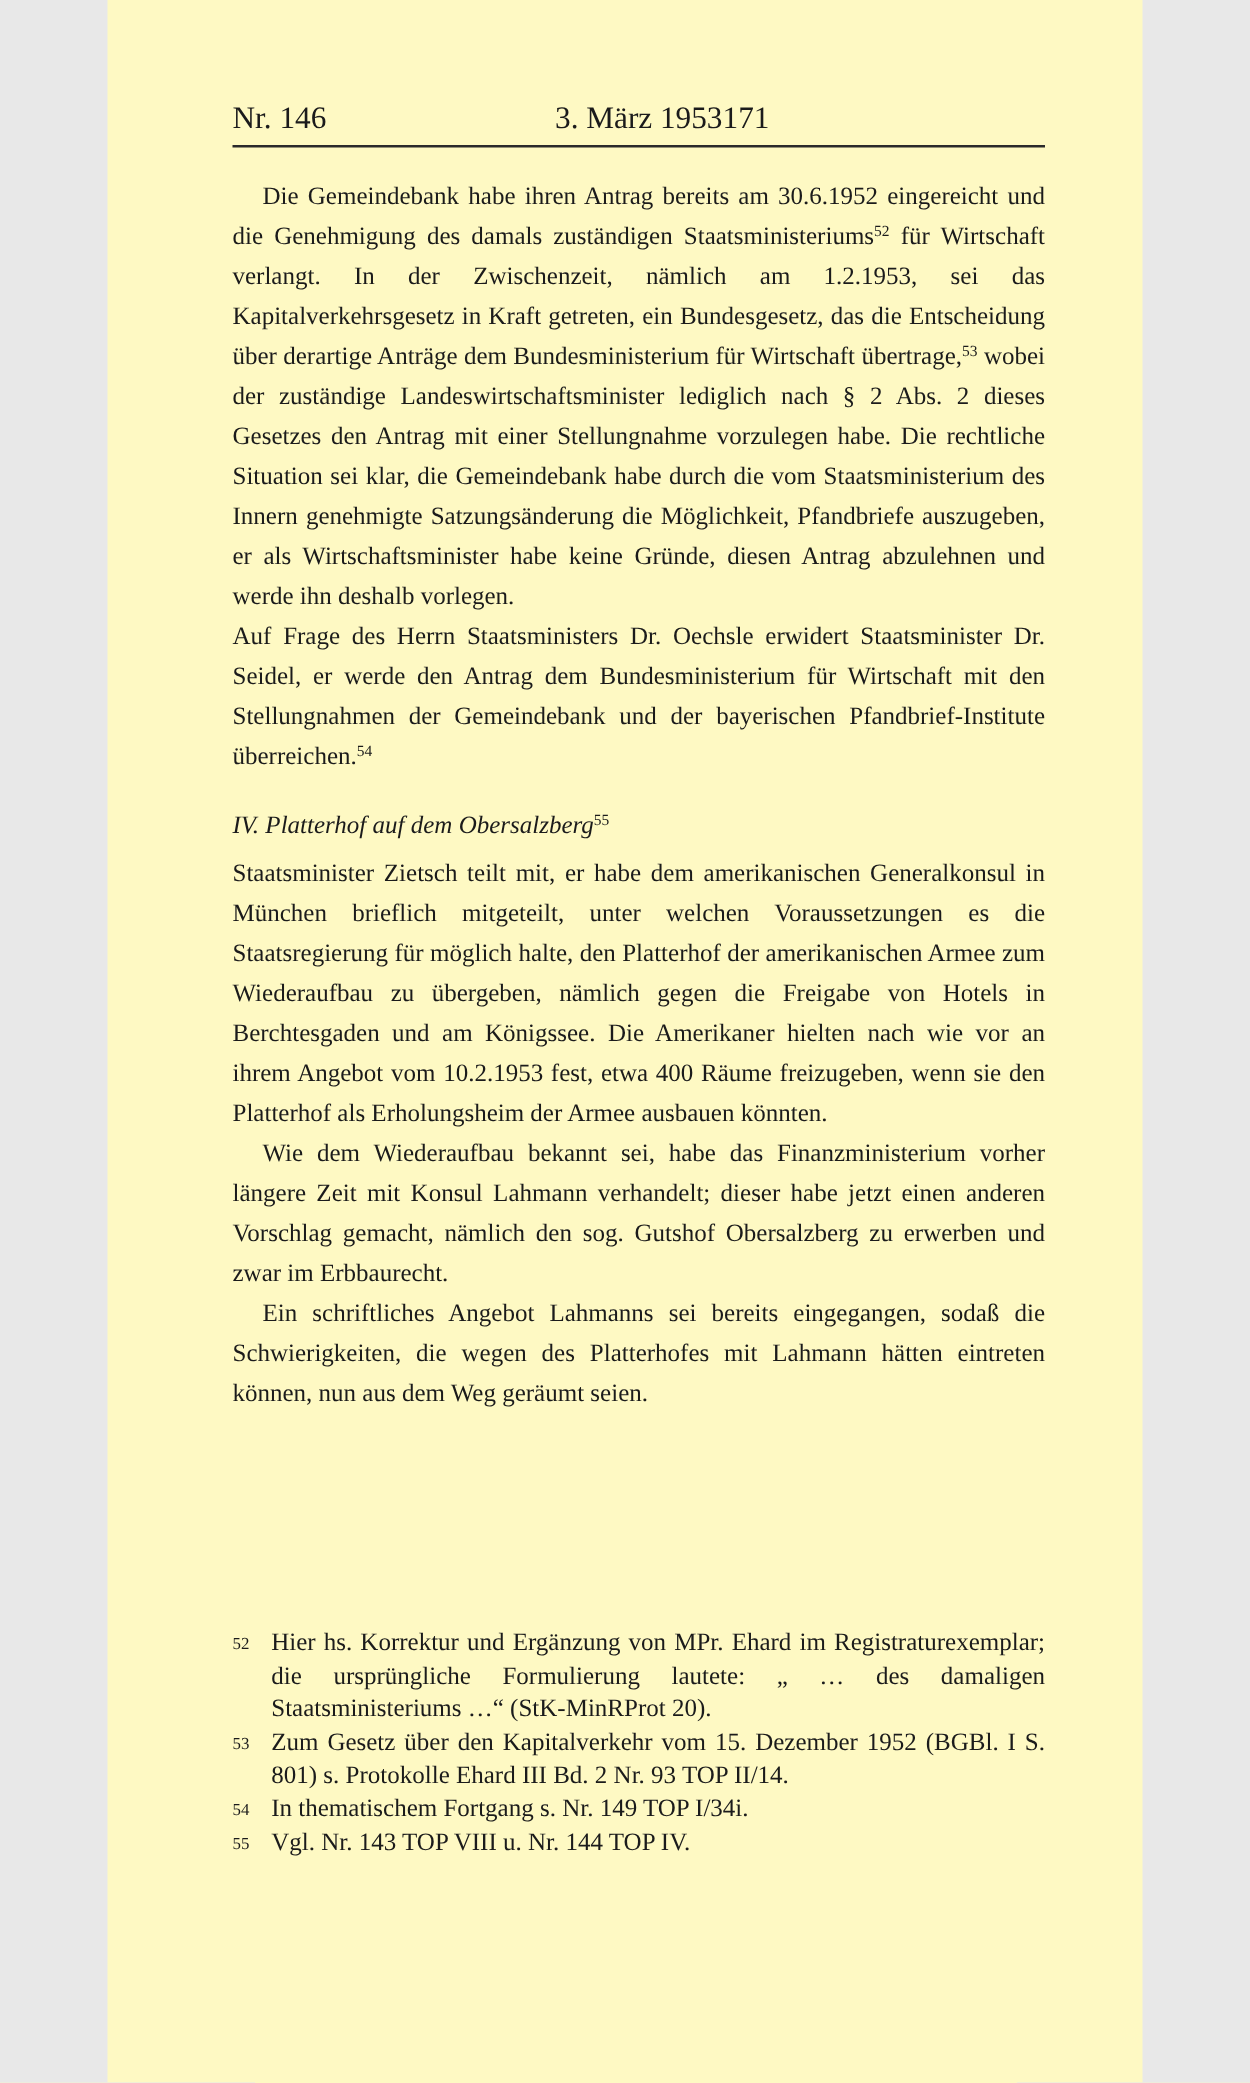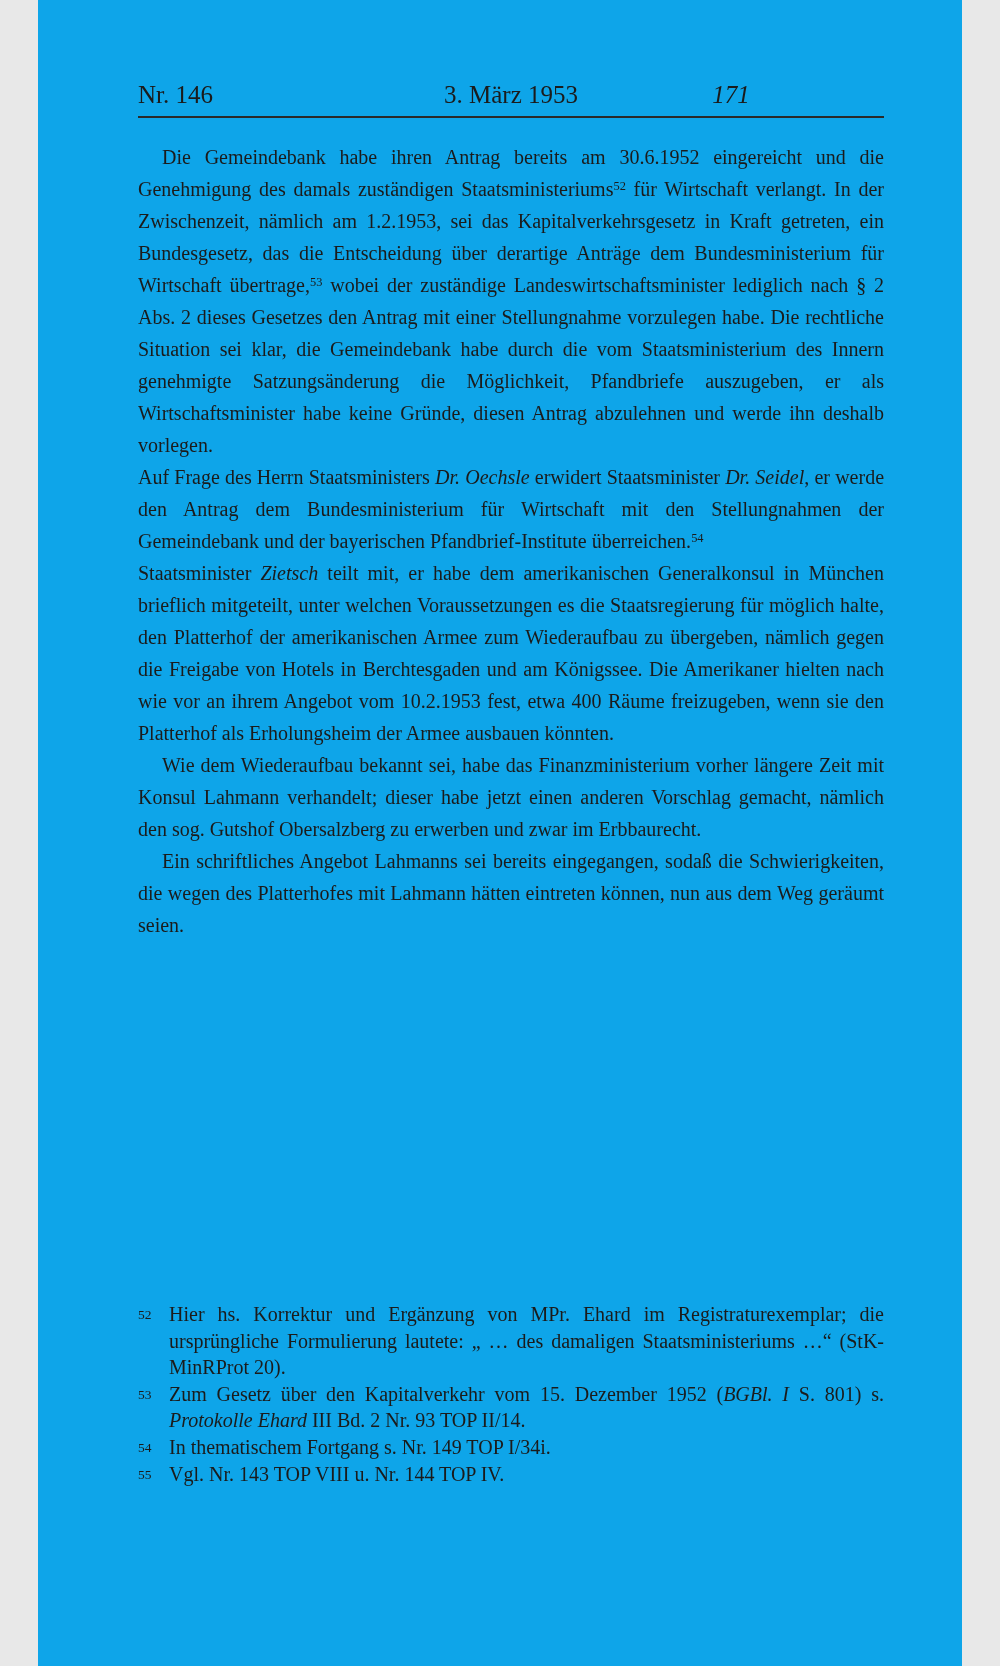--- a/index.html
+++ b/index.html
@@ -1,32 +1,32 @@
 <!DOCTYPE html>
 <html lang="de"><head>
 <meta charset="utf-8">
 <style>
   html,body{margin:0;padding:0;background:#e8e8e8;}
   .page{
     position:relative;
-    width:924px;height:1666px;
+    width:828px;height:1666px;
     margin:0 auto;
-    background:#0ea5e9;
+    background:#fef9c3;
     font-family:"Liberation Serif","DejaVu Serif",serif;
     color:#1b1b1b;
     overflow:hidden;
   }
   .header{
     position:absolute;top:80px;left:100px;right:78px;
     display:grid;grid-template-columns:1fr auto 1fr;
     font-size:25px;line-height:30px;
   }
   .header .h-left{text-align:left;}
   .header .h-center{text-align:right;}
-  .header .h-right{text-align:center;font-style:italic;}
+  .header .h-right{text-align:left;}
   .rule{
     position:absolute;top:116px;left:100px;right:78px;
     border-top:2px solid #2a2a2a;height:0;
   }
   .body-block{
     position:absolute;top:141px;left:100px;right:78px;
     font-size:20px;line-height:32px;
     text-align:justify;
   }
   .body-block p{margin:0;}
@@ -36,21 +36,21 @@
     text-align:left;
     margin:23px 0 7px 0;
   }
   sup{
     font-size:62%;
     line-height:0;
     vertical-align:baseline;
     position:relative;top:-0.45em;
     font-style:normal;
   }
-  .i{font-style:italic;}
+  .i{}
   .footnotes{
     position:absolute;top:1301px;left:100px;right:78px;
     font-size:20px;line-height:26.5px;
   }
   .fn{display:flex;}
   .fn-num{
     flex:0 0 31px;
     font-size:13.5px;
     padding-top:1px;
   }
@@ -65,20 +65,21 @@
     <span class="h-left">Nr. 146</span>
     <span class="h-center">3. März 1953</span>
     <span class="h-right">171</span>
   </div>
 
   <div class="rule"></div>
 
   <div class="body-block">
       <p class="para indent"><span>Die Gemeindebank habe ihren Antrag bereits am 30.6.1952 eingereicht und die Genehmigung des damals zuständigen Staatsministeriums</span><sup>52</sup><span> für Wirtschaft verlangt. In der Zwischenzeit, nämlich am 1.2.1953, sei das Kapitalverkehrsgesetz in Kraft getreten, ein Bundesgesetz, das die Entscheidung über derartige Anträge dem Bundesministerium für Wirtschaft übertrage,</span><sup>53</sup><span> wobei der zuständige Landeswirtschaftsminister lediglich nach § 2 Abs. 2 dieses Gesetzes den Antrag mit einer Stellungnahme vorzulegen habe. Die rechtliche Situation sei klar, die Gemeindebank habe durch die vom Staatsministerium des Innern genehmigte Satzungsänderung die Möglichkeit, Pfandbriefe auszugeben, er als Wirtschaftsminister habe keine Gründe, diesen Antrag abzulehnen und werde ihn deshalb vorlegen.</span></p>
       <p class="para"><span>Auf Frage des Herrn Staatsministers </span><span class="i">Dr. Oechsle</span><span> erwidert Staatsminister </span><span class="i">Dr. Seidel</span><span>, er werde den Antrag dem Bundesministerium für Wirtschaft mit den Stellungnahmen der Gemeindebank und der bayerischen Pfandbrief-Institute überreichen.</span><sup>54</sup></p>
+      <p class="heading"><span class="i">IV. Platterhof auf dem Obersalzberg</span><sup>55</sup></p>
       <p class="para"><span>Staatsminister </span><span class="i">Zietsch</span><span> teilt mit, er habe dem amerikanischen Generalkonsul in München brieflich mitgeteilt, unter welchen Voraussetzungen es die Staatsregierung für möglich halte, den Platterhof der amerikanischen Armee zum Wiederaufbau zu übergeben, nämlich gegen die Freigabe von Hotels in Berchtesgaden und am Königssee. Die Amerikaner hielten nach wie vor an ihrem Angebot vom 10.2.1953 fest, etwa 400 Räume freizugeben, wenn sie den Platterhof als Erholungsheim der Armee ausbauen könnten.</span></p>
       <p class="para indent"><span>Wie dem Wiederaufbau bekannt sei, habe das Finanzministerium vorher längere Zeit mit Konsul Lahmann verhandelt; dieser habe jetzt einen anderen Vorschlag gemacht, nämlich den sog. Gutshof Obersalzberg zu erwerben und zwar im Erbbaurecht.</span></p>
       <p class="para indent"><span>Ein schriftliches Angebot Lahmanns sei bereits eingegangen, sodaß die Schwierigkeiten, die wegen des Platterhofes mit Lahmann hätten eintreten können, nun aus dem Weg geräumt seien.</span></p>
     </div>
 
   <div class="footnotes">
       <div class="fn">
         <span class="fn-num">52</span>
         <span class="fn-text"><span>Hier hs. Korrektur und Ergänzung von MPr. Ehard im Registraturexemplar; die ursprüngliche Formulierung lautete: „ … des damaligen Staatsministeriums …“ (StK-MinRProt 20).</span></span>
       </div>

